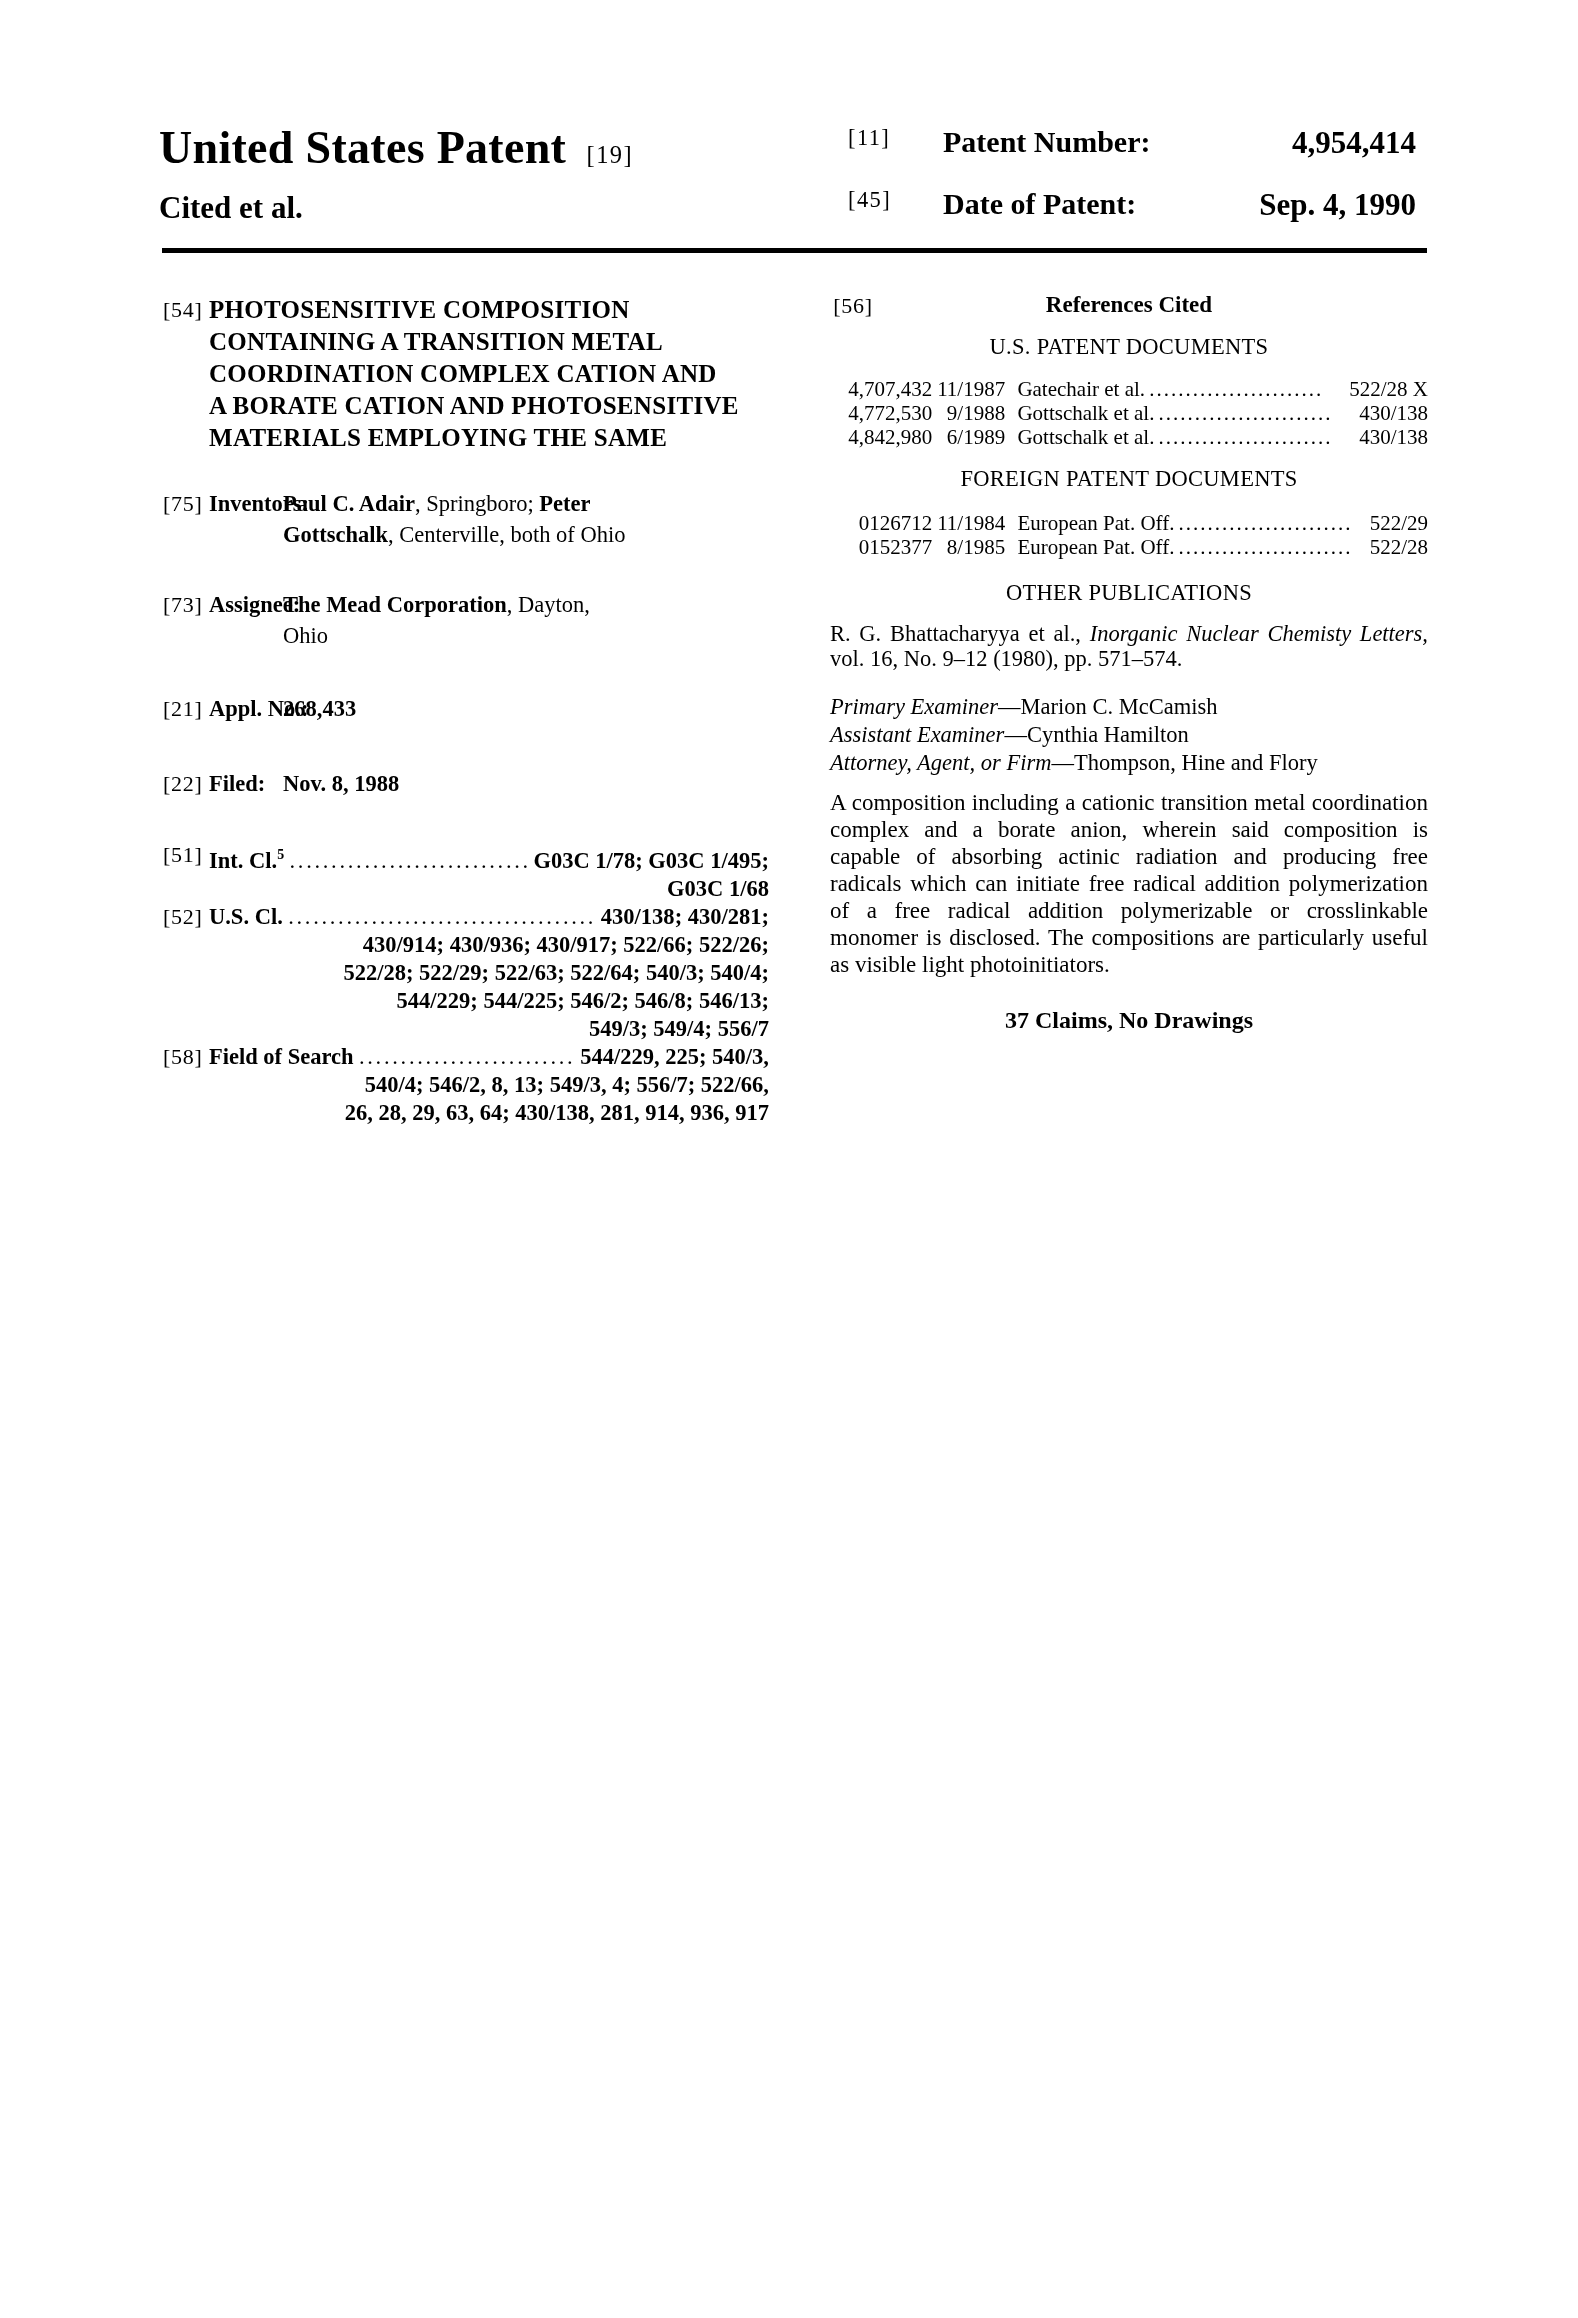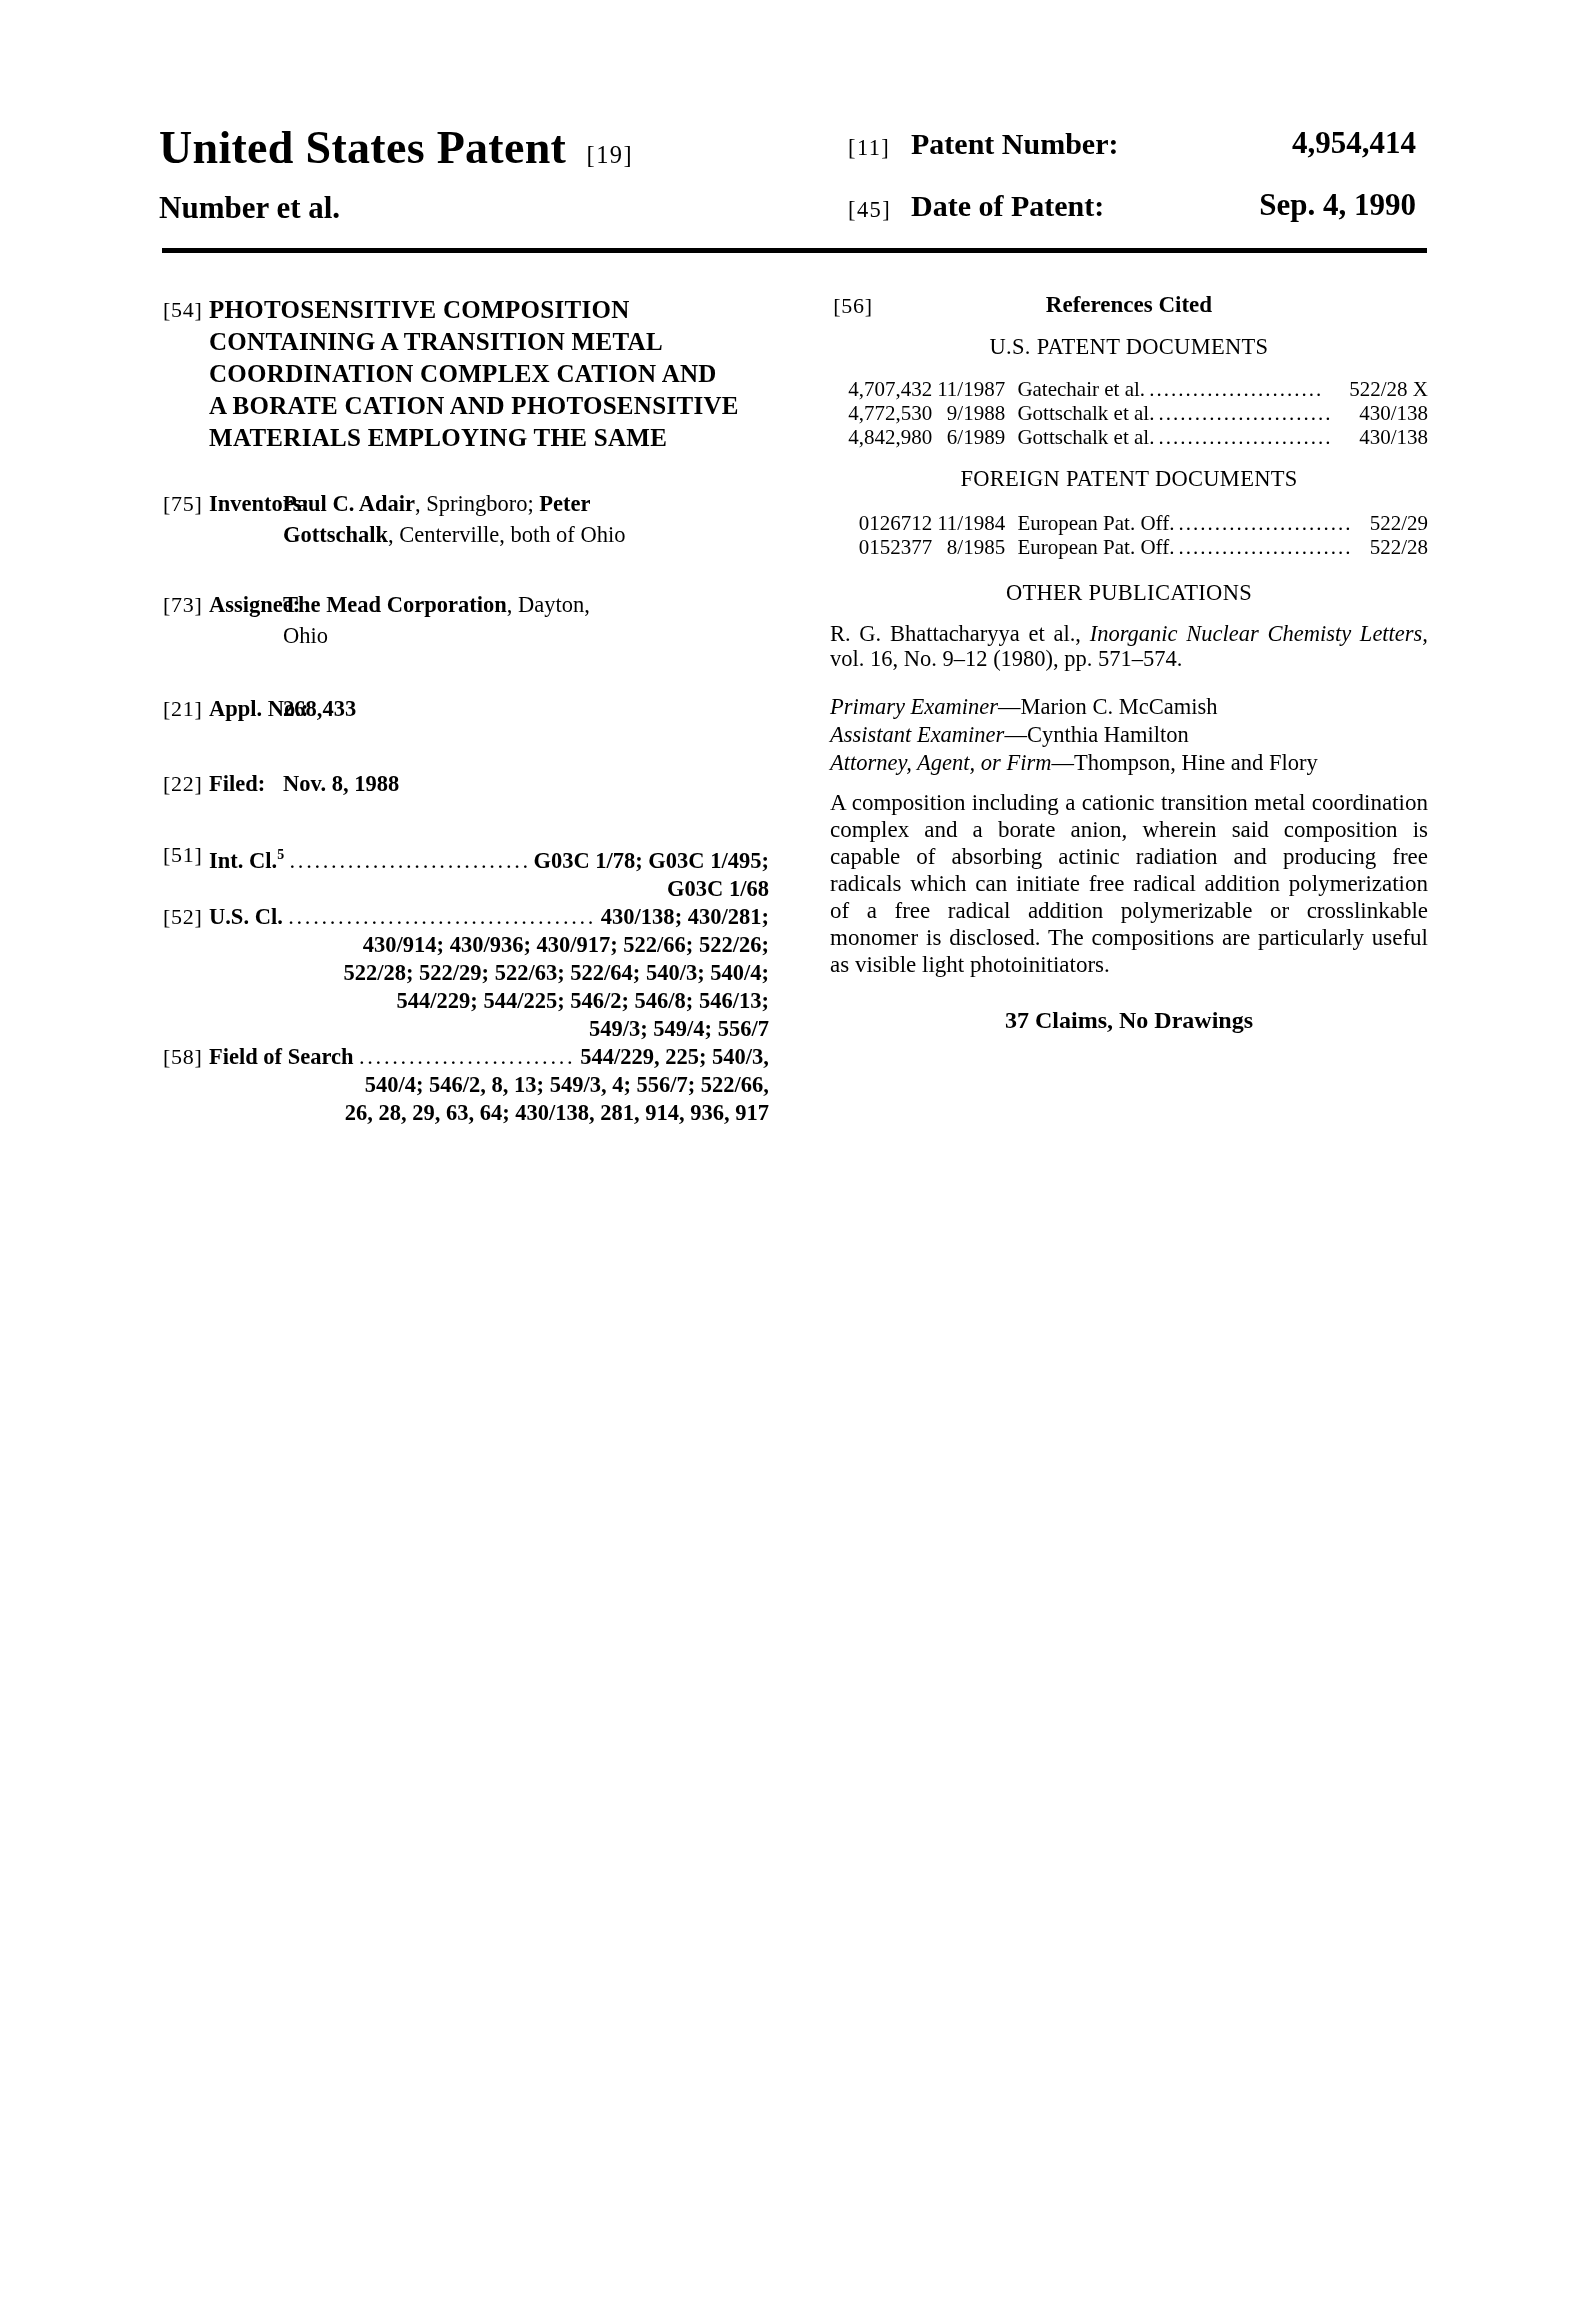--- a/index.html
+++ b/index.html
@@ -12,21 +12,21 @@
   .b { font-weight:700; }
   .it { font-style:italic; }
 
   
   .header { position:absolute; left:159px; top:121px; width:1257px; display:flex; }
   .header-left { flex:1; }
   .usp-title { font-size:46px; font-weight:700; letter-spacing:0.3px; white-space:nowrap; }
   .kind-code { font-size:24.5px; font-weight:400; margin-left:20.4px; letter-spacing:1.4px; }
   .byline { font-size:31px; font-weight:700; margin-top:16.3px; }
   .header-right { width:568px; flex-shrink:0; padding-top:4.1px; }
-  .hr-row { display:flex; align-items:flex-end; margin-bottom:26px; }
+  .hr-row { display:flex; align-items:flex-start; margin-bottom:26px;gap:32px; }
   .hr-bracket { font-size:22.5px; width:63px; flex-shrink:0; letter-spacing:1.4px; }
   .hr-label { font-weight:700; font-size:30px; }
   .hr-value { margin-left:auto; font-weight:700; font-size:31px; white-space:nowrap; }
   .rule { position:absolute; left:162px; top:248px; width:1265px; height:5.4px; background:#000; }
 
   
   .columns { position:absolute; left:163px; top:291px; width:1265px; display:flex; align-items:flex-start; }
   .col-left { width:606px; flex-shrink:0; padding-top:3.4px; }
   .col-right { width:599px; margin-left:61px; }
 
@@ -75,21 +75,21 @@
 </head>
 <body>
 
 <div class="page">
 
   <div class="header">
     <div class="header-left">
       <div class="usp-title">
         <span>United States Patent</span><span class="kind-code">[19]</span>
       </div>
-      <div class="byline">Number et al.</div>
+      <div class="byline">Cited et al.</div>
     </div>
     <div class="header-right">
       <div class="hr-row">
         <span class="hr-bracket">[11]</span>
         <span class="hr-label">Patent Number:</span>
         <span class="hr-value">4,954,414</span>
       </div>
       <div class="hr-row">
         <span class="hr-bracket">[45]</span>
         <span class="hr-label">Date of Patent:</span>

